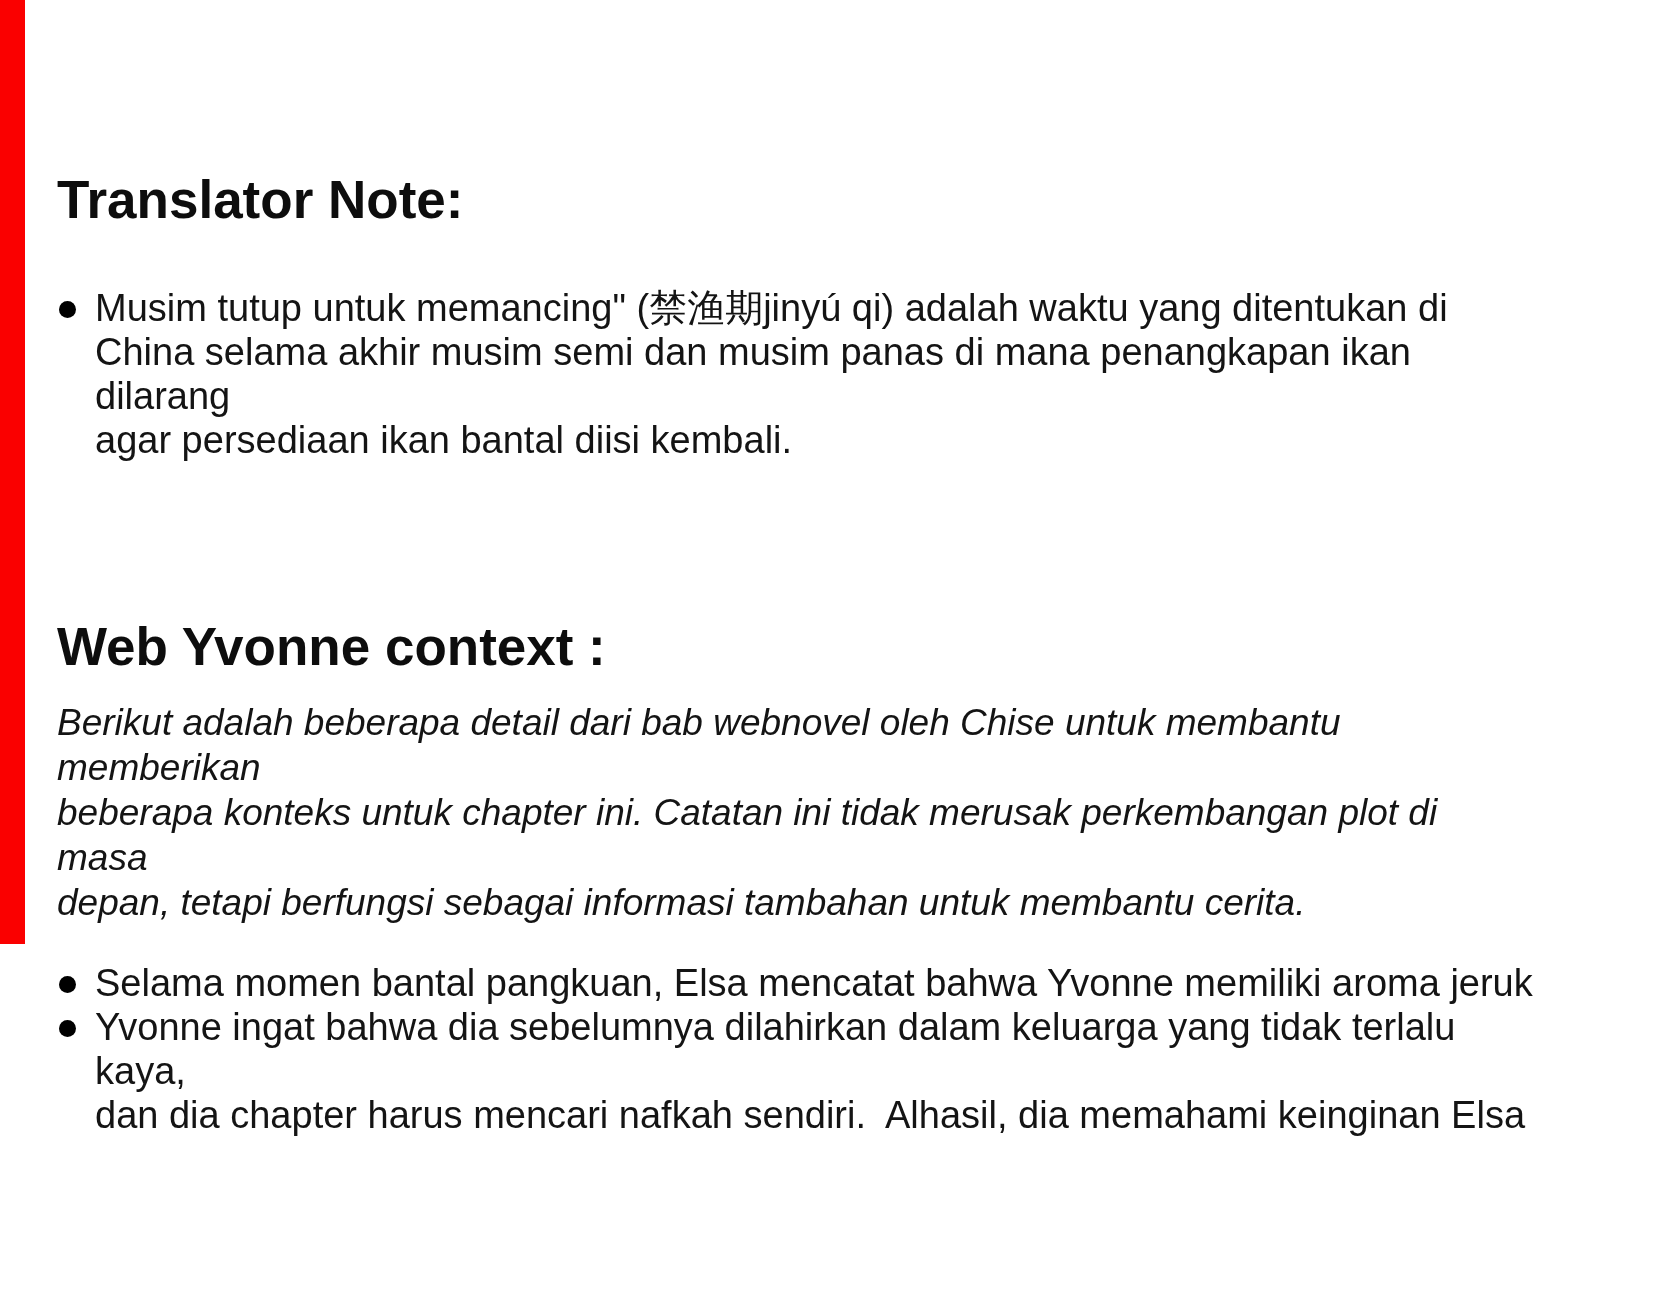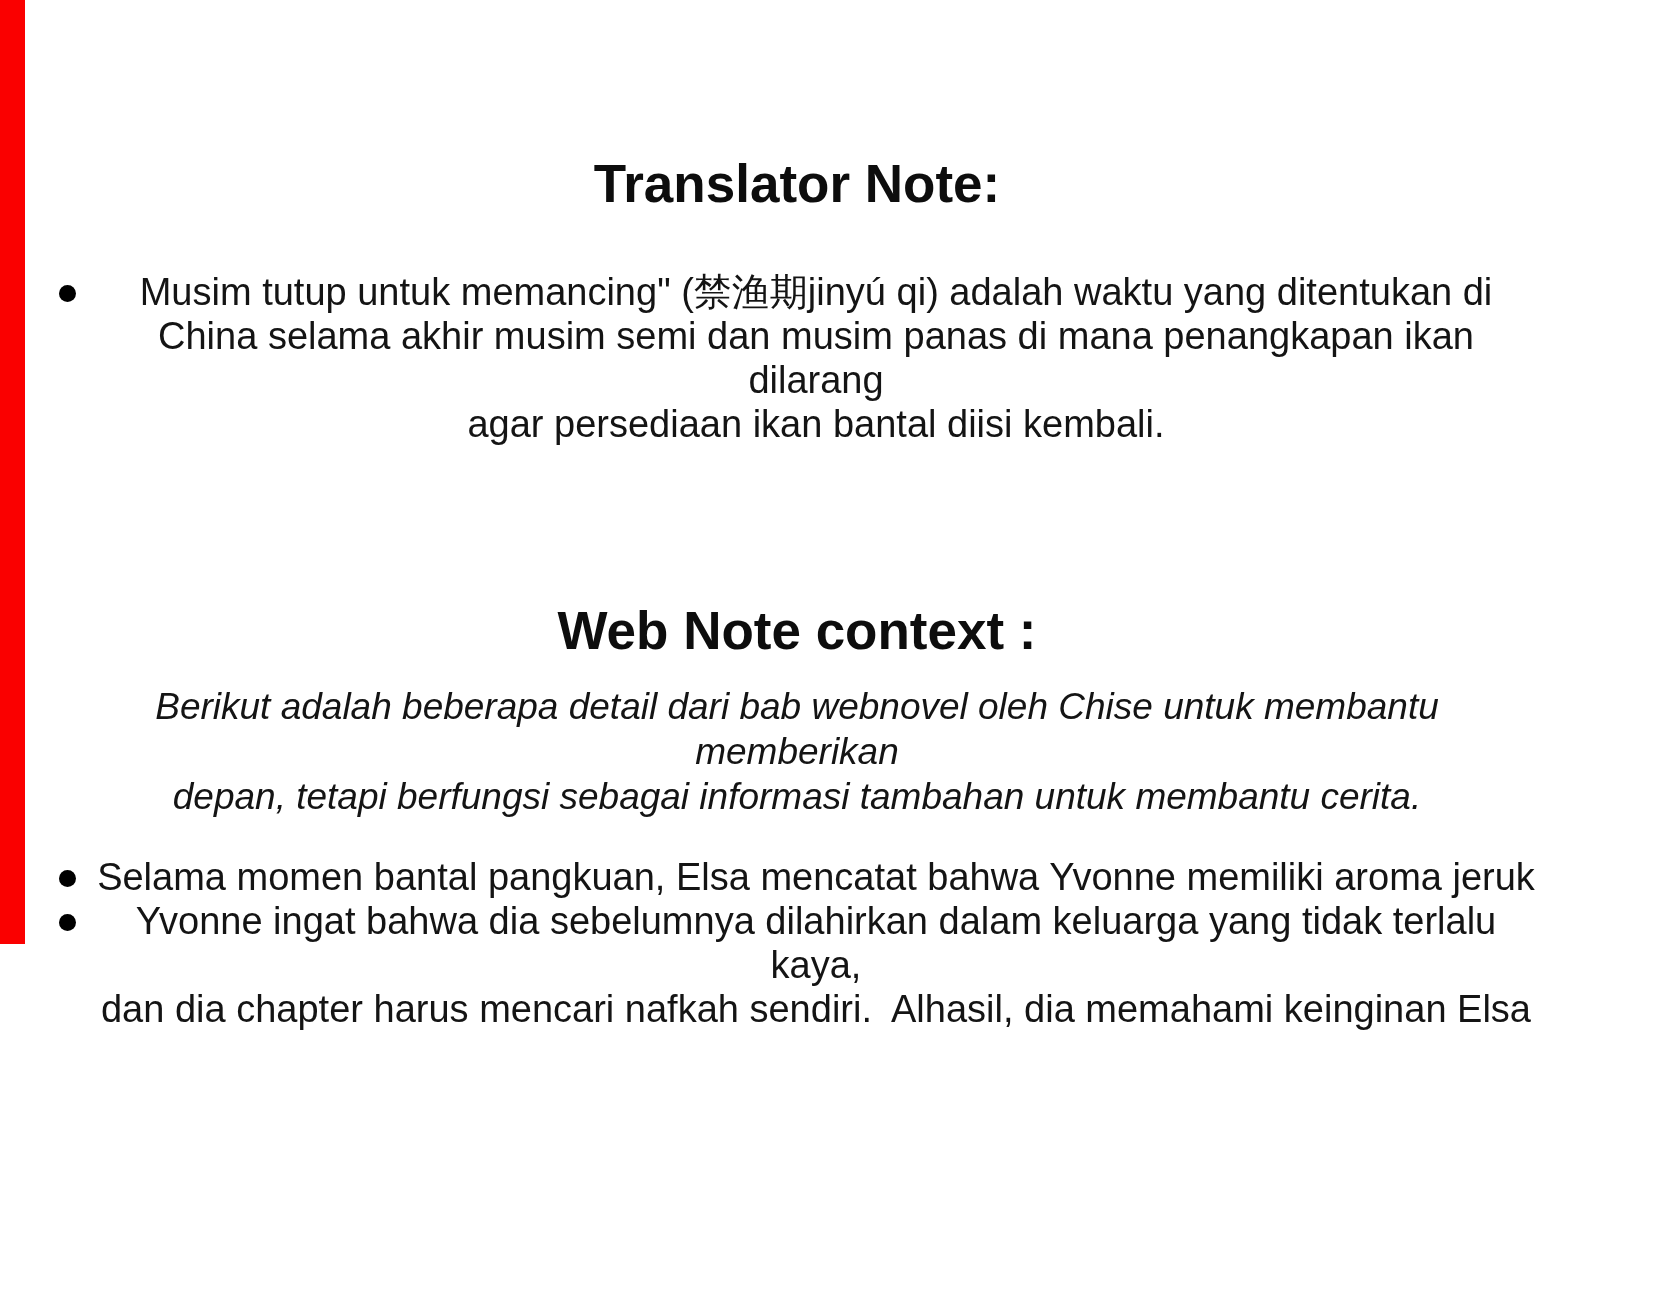--- a/index.html
+++ b/index.html
@@ -20,23 +20,22 @@
     position: absolute;
     left: 0;
     top: 0;
     width: 25px;
     height: 944px;
     background: #fa0000;
   }
   .content {
     position: absolute;
     left: 57px;
-    top: 0;
+    top: 16px;
     width: 1480px;
-    text-align: center;
   }
   h1 {
     margin: 0;
     font-size: 53px;
     line-height: 58px;
     font-weight: bold;
     color: #0d0d0d;
     letter-spacing: 0px;
   }
   .h-translator { margin-top: 155px; }
@@ -93,24 +92,25 @@
       <li class="bullet-item">
         <span class="bullet-dot"></span>
         <div class="bullet-text">
           <div class="line">Musim tutup untuk memancing" (禁渔期jinyú qi) adalah waktu yang ditentukan di</div>
           <div class="line">China selama akhir musim semi dan musim panas di mana penangkapan ikan dilarang</div>
           <div class="line">agar persediaan ikan bantal diisi kembali.</div>
         </div>
       </li>
     </ul>
 
-    <h1 class="h-webnovel">Web Note context :</h1>
+    <h1 class="h-webnovel">Web Yvonne context :</h1>
 
     <div class="intro">
       <div class="iline">Berikut adalah beberapa detail dari bab webnovel oleh Chise untuk membantu memberikan</div>
+      <div class="iline">beberapa konteks untuk chapter ini. Catatan ini tidak merusak perkembangan plot di masa</div>
       <div class="iline">depan, tetapi berfungsi sebagai informasi tambahan untuk membantu cerita.</div>
     </div>
 
     <ul class="bullet-list list-2">
       <li class="bullet-item">
         <span class="bullet-dot"></span>
         <div class="bullet-text">
           <div class="line">Selama momen bantal pangkuan, Elsa mencatat bahwa Yvonne memiliki aroma jeruk</div>
         </div>
       </li>

